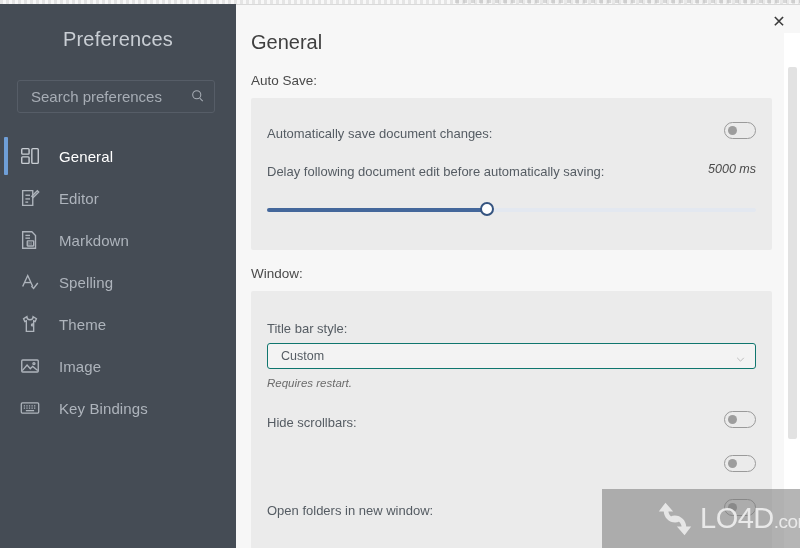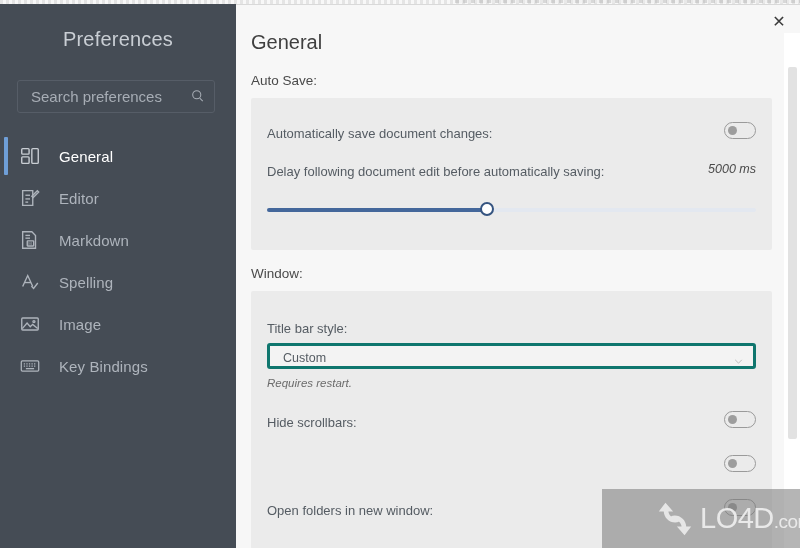--- a/index.html
+++ b/index.html
@@ -122,21 +122,21 @@
   .slider .thumb{
     position:absolute;top:-6px;width:14px;height:14px;border-radius:50%;
     background:#ffffff;border:2px solid #355480;box-sizing:border-box;cursor:pointer;
   }
 
   
   .sec-win-label{position:absolute;left:15px;top:261px;}
   .panel-win{position:absolute;left:15px;top:286px;width:521px;height:258px;}
   .select{
     position:absolute;left:16px;width:489px;height:26px;
-    border:3px solid #0f766e;border-radius:3px;background:#f3f3f3;
+    border:1px solid #0f766e;border-radius:3px;background:#f3f3f3;
     box-sizing:border-box;cursor:pointer;
   }
   .select .val{position:absolute;left:13px;top:5px;font-size:12.5px;color:#555c63;}
   .select .chev{position:absolute;right:9px;top:7px;width:11px;height:11px;color:#b5b5b5;}
   .hint{
     position:absolute;left:16px;font-size:11.5px;color:#6b6b6b;font-style:italic;
   }
 
   
   .scroll-track{
@@ -226,20 +226,29 @@
         <span class="ico">
           <svg viewBox="0 0 24 24" width="22" height="22" fill="none" stroke="currentColor" stroke-width="1.5">
             <path d="M4 17L9.5 5 15 17"></path>
               <line x1="6.3" y1="12.6" x2="13" y2="12.6"></line>
             <path d="M13.5 16.5l2.4 2.6 4.6-6"></path>
           </svg>
         </span>
         <span class="lbl">Spelling</span>
       </div>
 
+      <div class="nav-item">
+        <span class="ico">
+          <svg viewBox="0 0 24 24" width="22" height="22" fill="none" stroke="currentColor" stroke-width="1.5">
+            <path d="M8.6 4L5 6.2l1.4 3.1 1.6-.7V20h8V8.6l1.6.7L19 6.2 15.4 4a3.4 3.4 0 0 1-6.8 0z"></path>
+            <circle cx="14.6" cy="13" r="1"></circle>
+          </svg>
+        </span>
+        <span class="lbl">Theme</span>
+      </div>
 
       <div class="nav-item">
         <span class="ico">
           <svg viewBox="0 0 24 24" width="22" height="22" fill="none" stroke="currentColor" stroke-width="1.5">
             <rect x="3" y="5.5" width="18" height="13" rx="1"></rect>
             <path d="M3.6 17l5.2-6 3.5 4 2.6-2.6 5.5 4.6"></path>
               <circle cx="16.3" cy="9.4" r="1.1"></circle>
           </svg>
         </span>
         <span class="lbl">Image</span>

